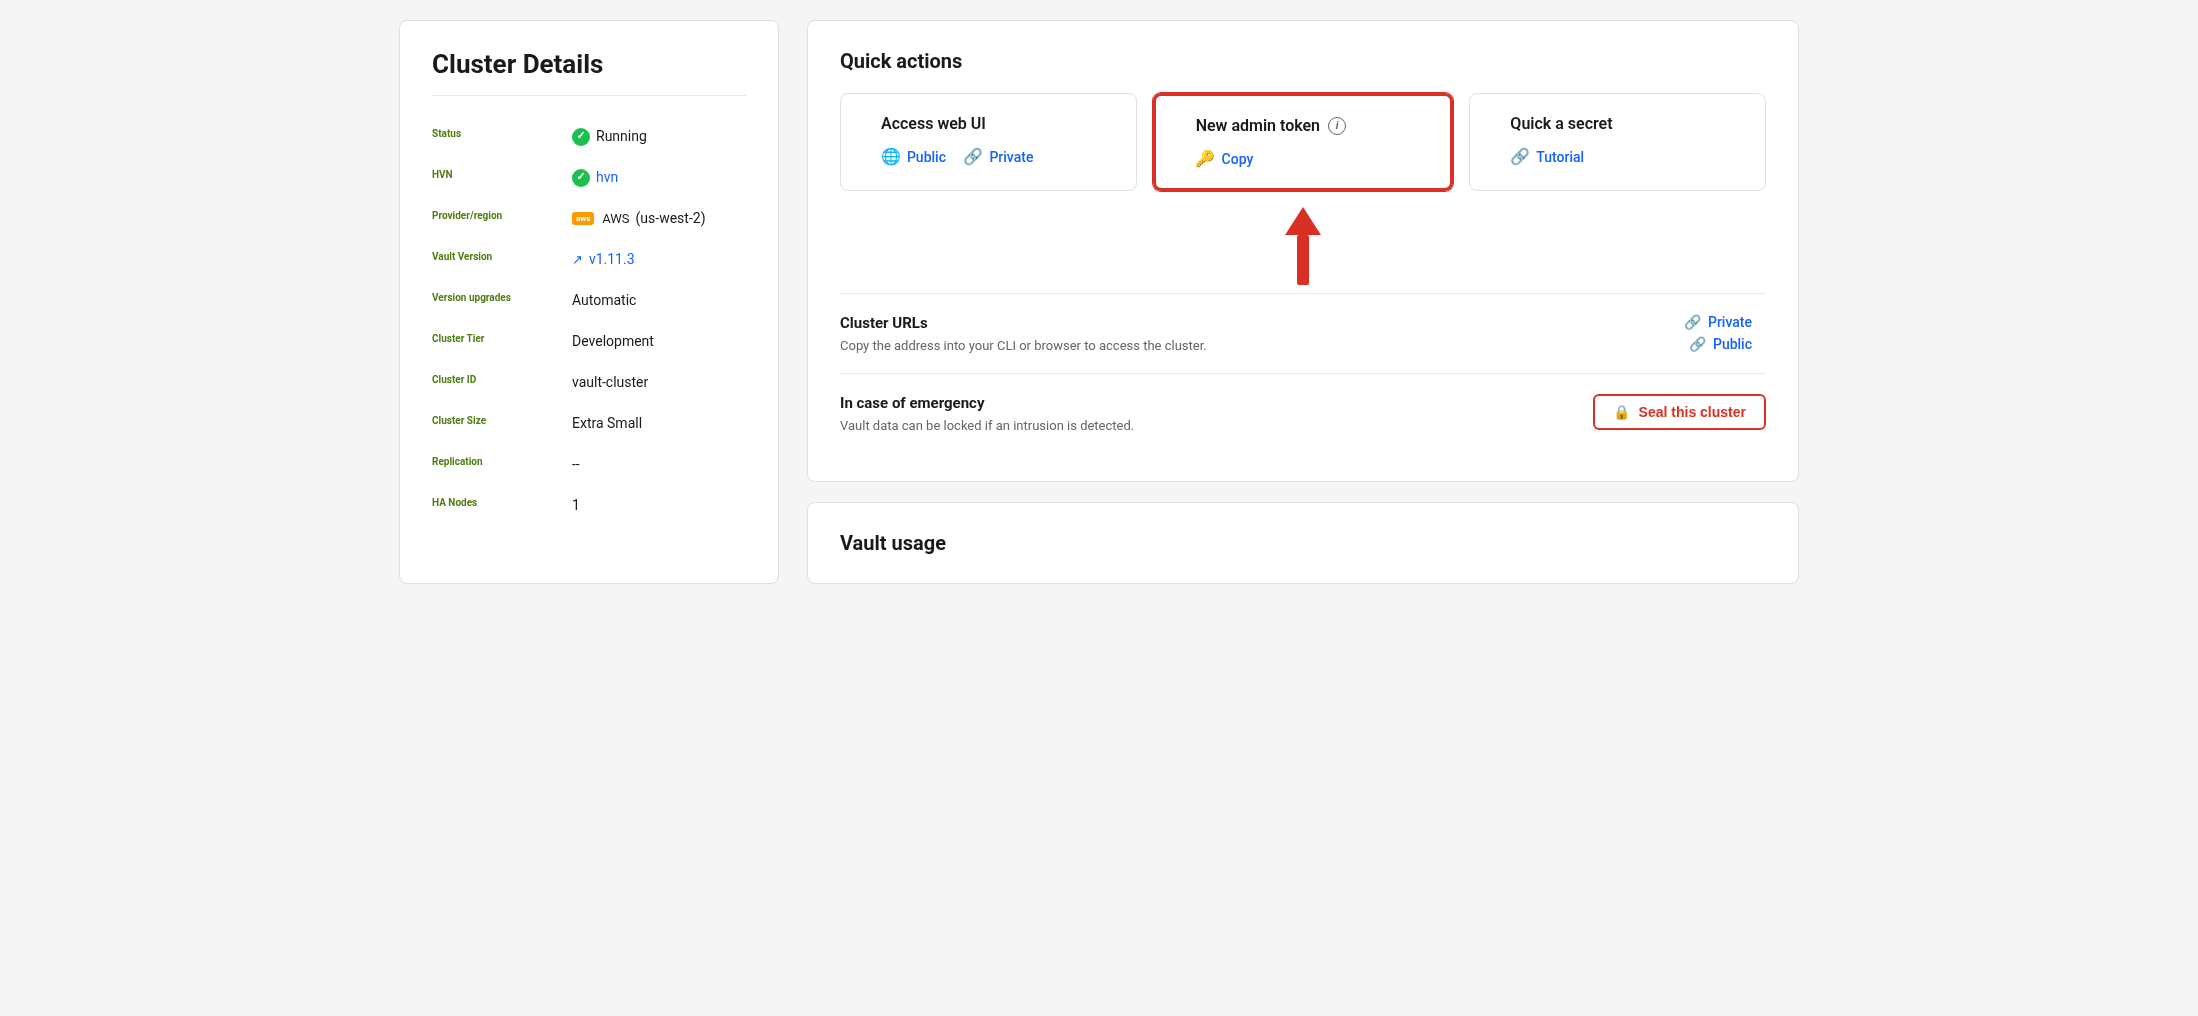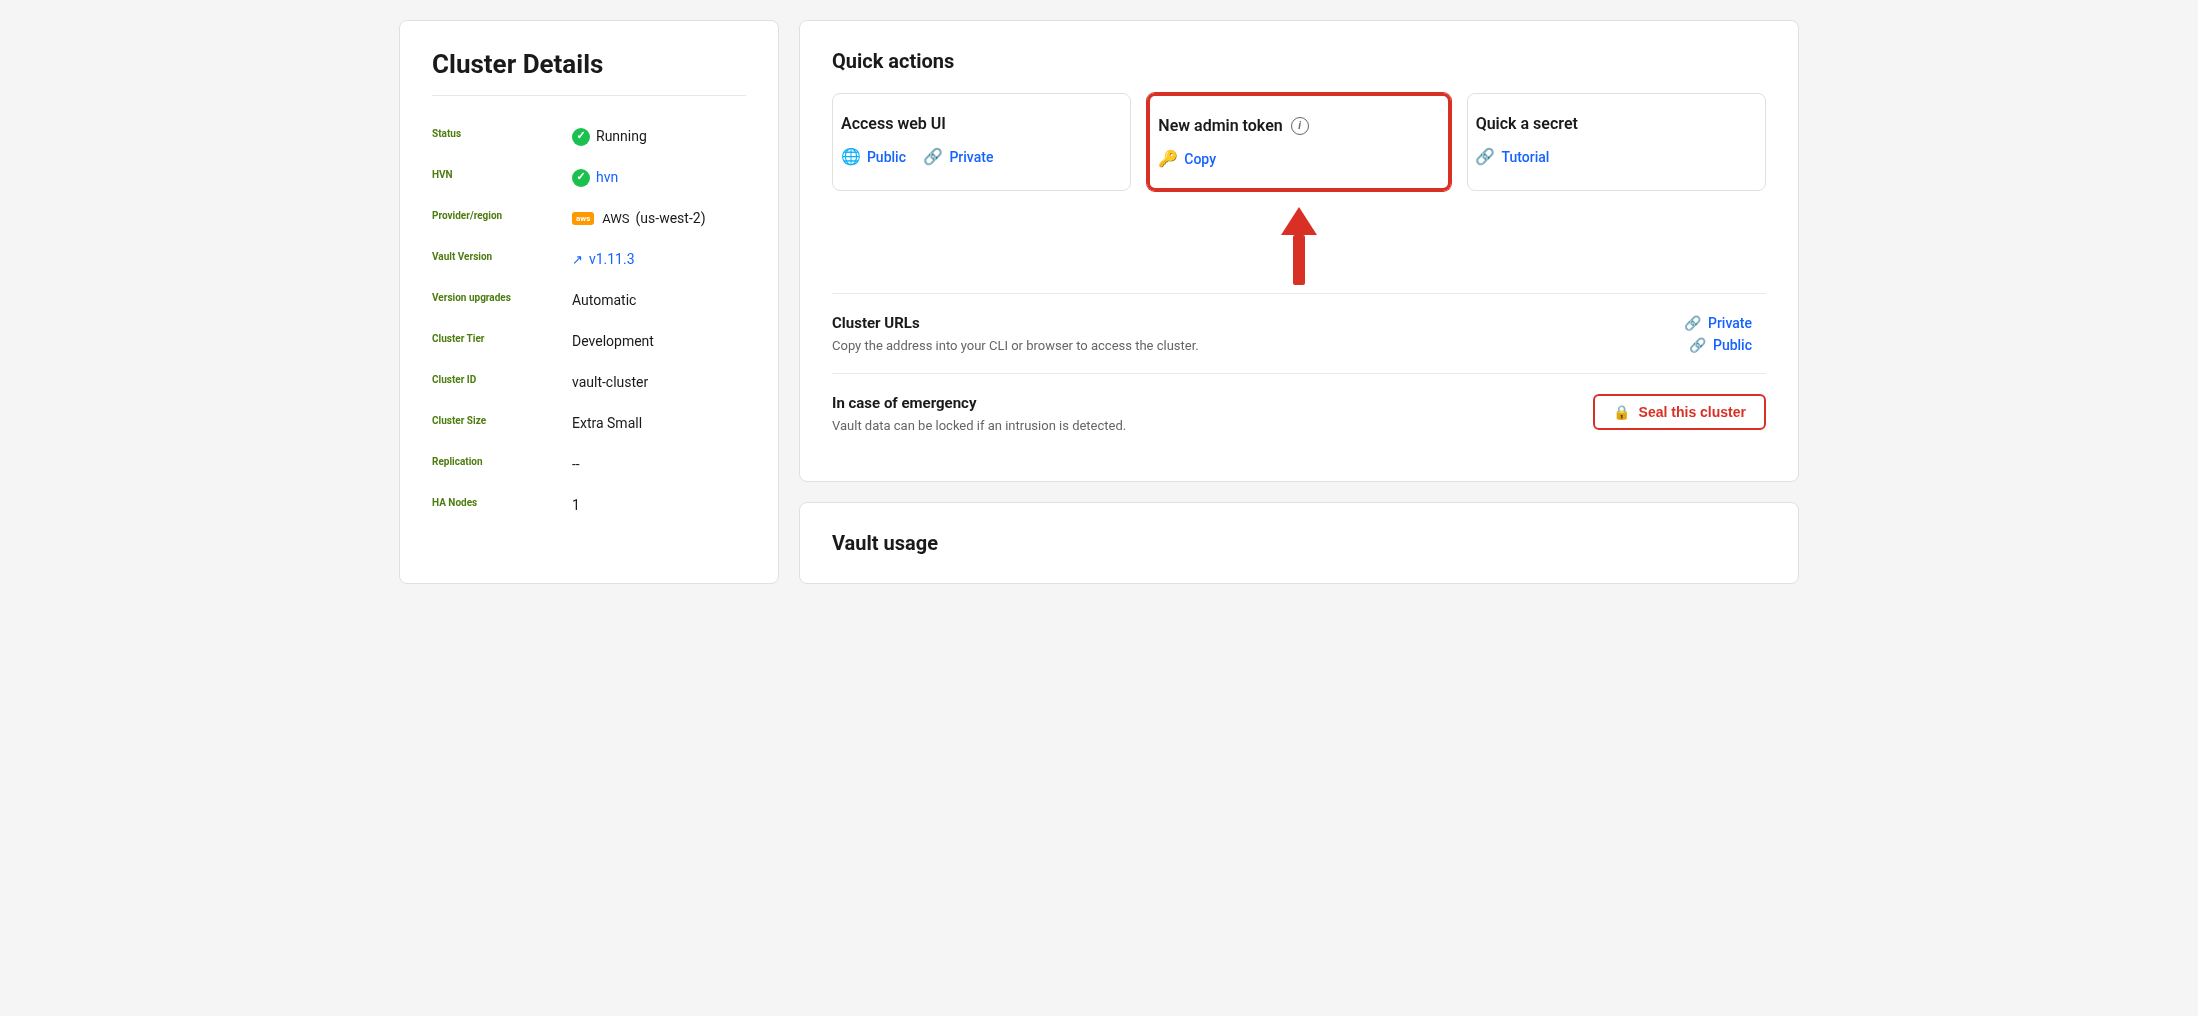--- a/index.html
+++ b/index.html
@@ -102,38 +102,39 @@
       flex: 1;
       display: flex;
       flex-direction: column;
       gap: 20px;
     }
     .card {
       background: #fff;
       border: 1px solid #e0e0e0;
       border-radius: 8px;
       padding: 28px 32px;
+      margin-left: 8px;
     }
     .card-title {
       font-size: 20px;
       font-weight: 700;
       color: #1a1a1a;
       margin-bottom: 20px;
     }
 
     
     .quick-actions-grid {
       display: flex;
       gap: 16px;
       margin-bottom: 24px;
     }
     .action-card {
       border: 1px solid #e0e0e0;
       border-radius: 8px;
-      padding: 20px 8px;
+      padding: 20px 40px;
       flex: 1;
       cursor: pointer;
     }
     .action-card.highlighted {
       border: 3px solid #d93025;
       box-shadow: 0 0 0 1px #d93025;
     }
     .action-card-header {
       display: flex;
       align-items: center;
@@ -198,21 +199,21 @@
       width: 0;
       height: 0;
       border-left: 18px solid transparent;
       border-right: 18px solid transparent;
       border-bottom: 28px solid #d93025;
     }
 
     
     .section-row {
       display: flex;
-      align-items: center;
+      align-items: flex-start;
       justify-content: space-between;
       padding: 20px 0;
       border-top: 1px solid #e8e8e8;
     }
     .section-left h3 {
       font-size: 15px;
       font-weight: 700;
       margin-bottom: 6px;
     }
     .section-left p {

